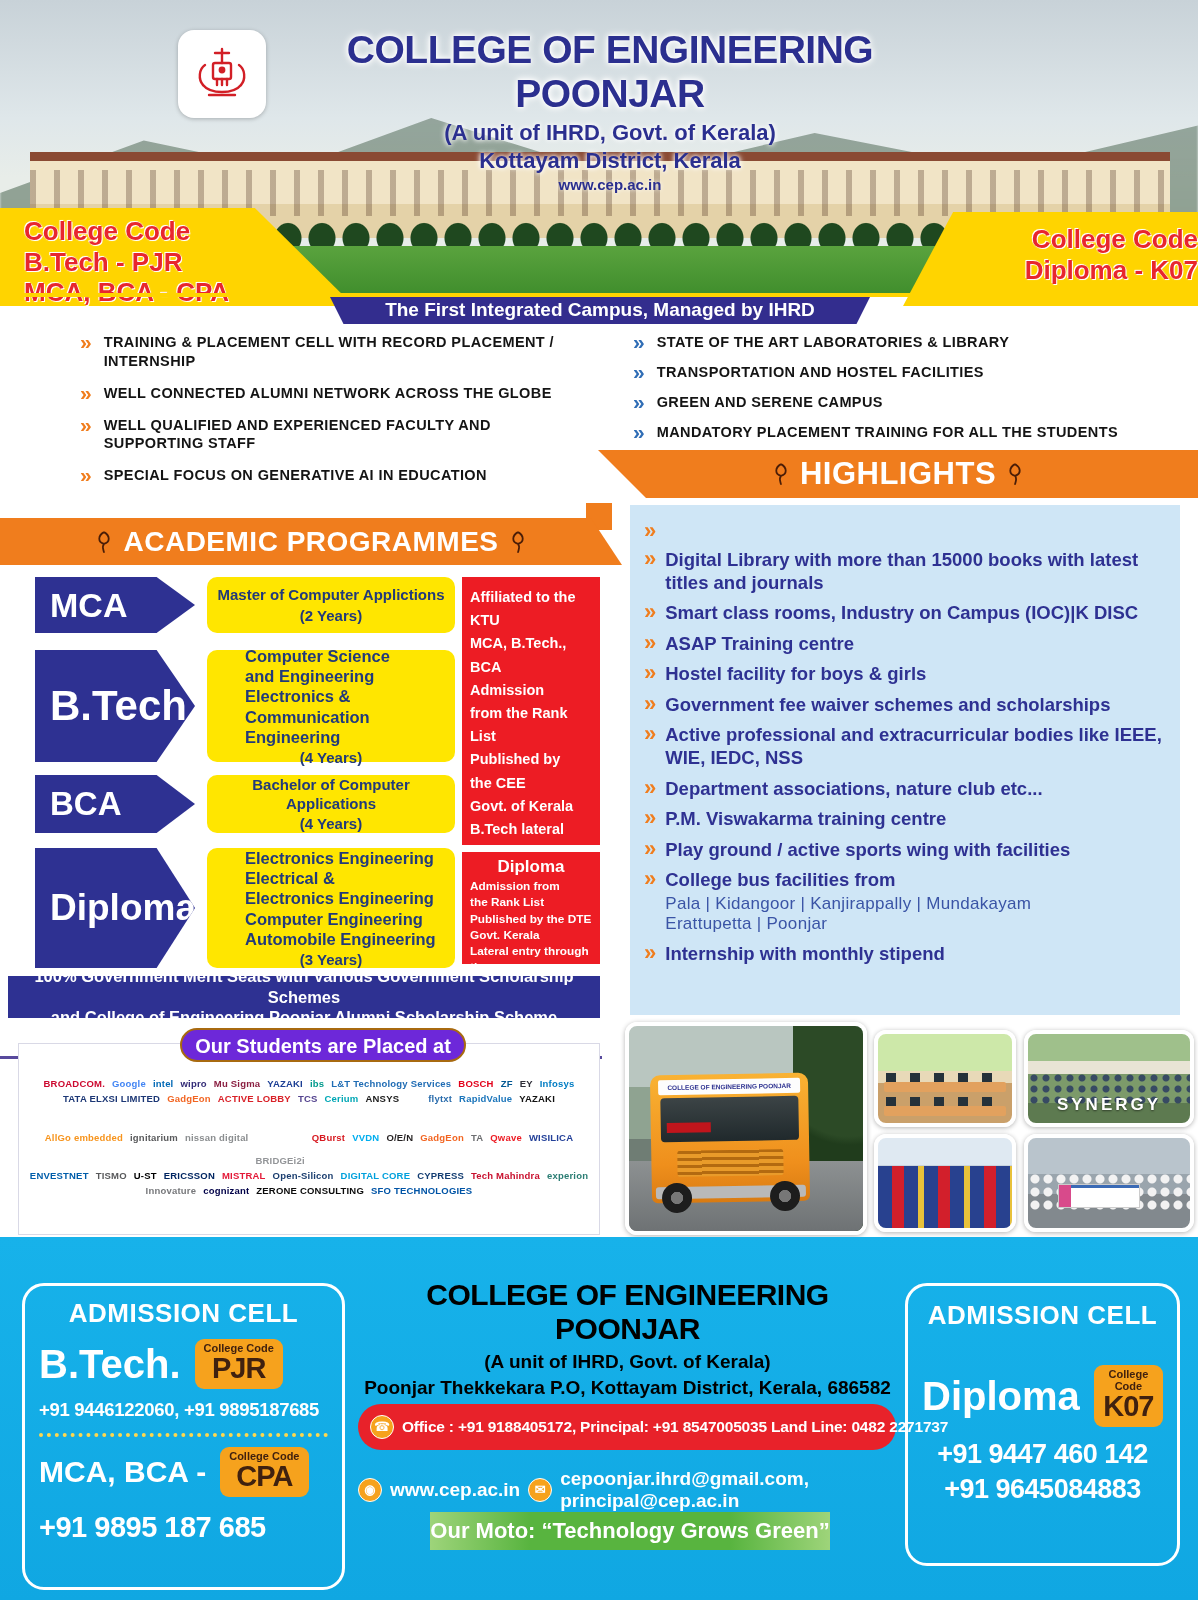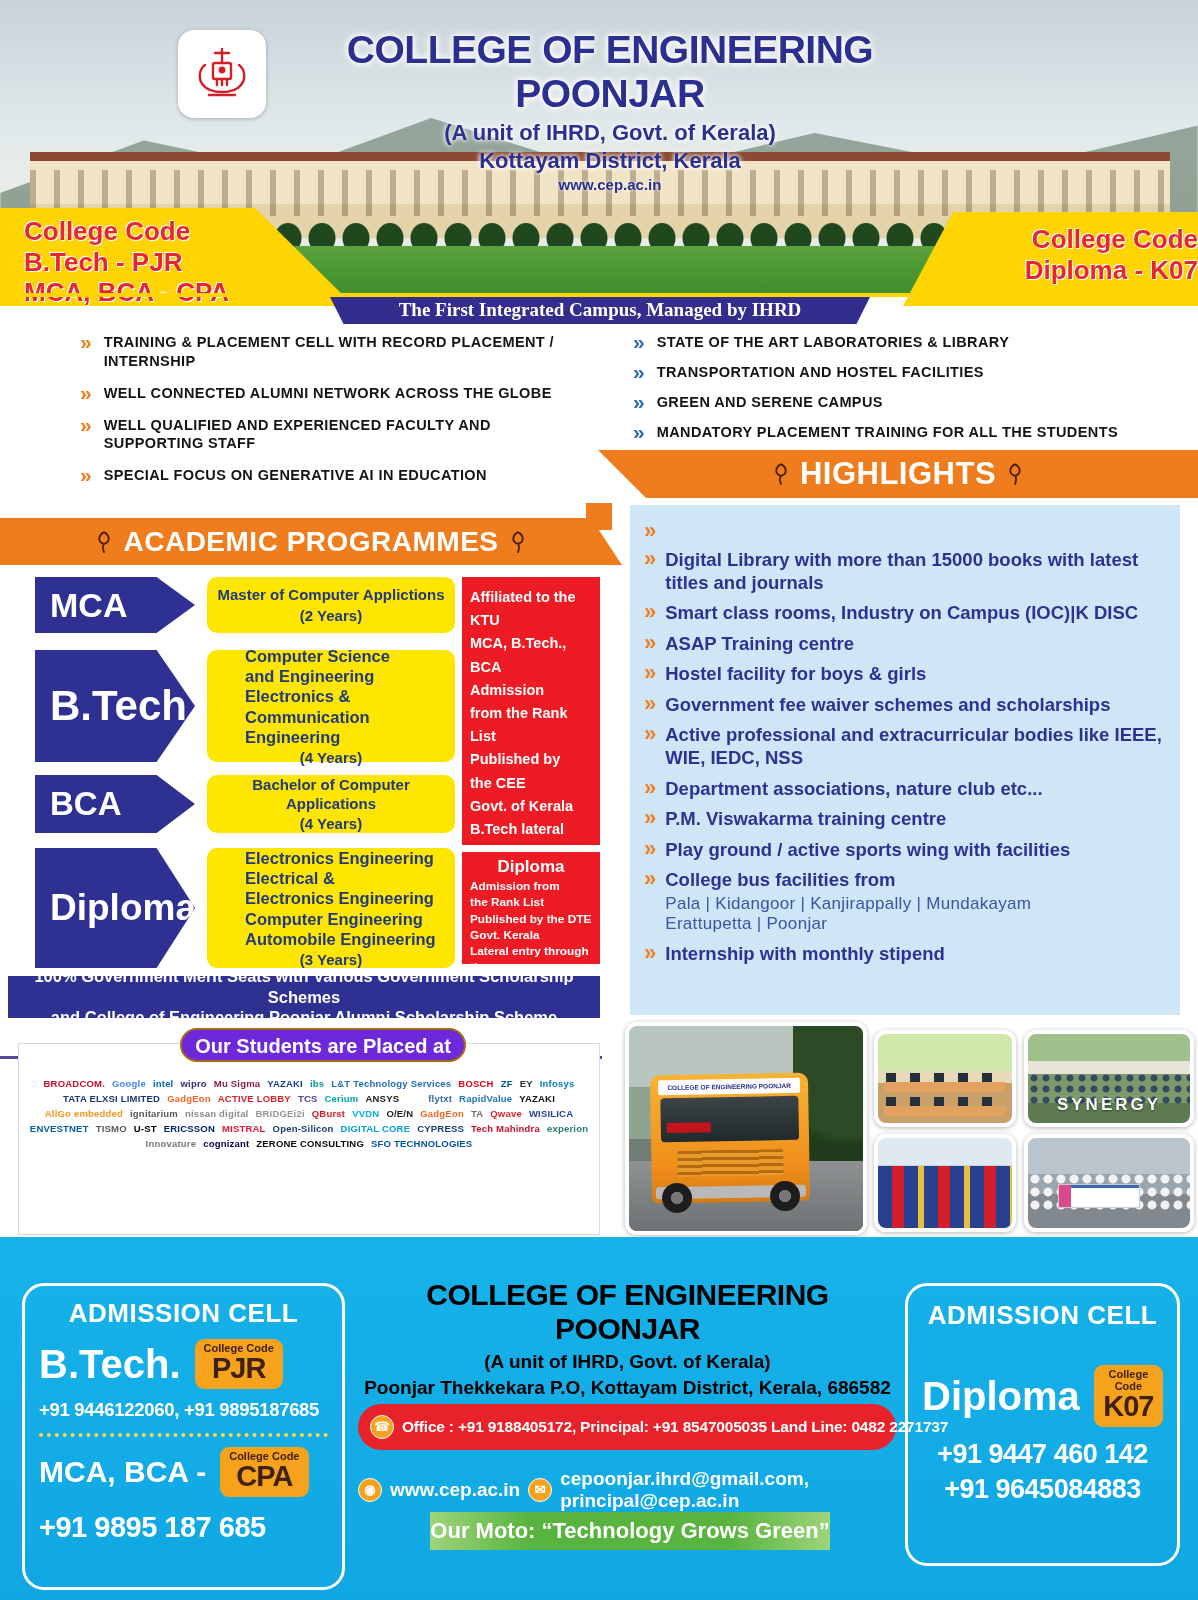--- a/index.html
+++ b/index.html
@@ -36,21 +36,21 @@
   .code-left{top:208px;left:0;width:330px;height:90px;clip-path:polygon(0 0,72% 0,100% 100%,0 100%);
         padding:8px 0 0 24px;font-size:26px;line-height:1.18;
         text-shadow:0 0 2px #fff,1px 1px 0 #fff,-1px -1px 0 #fff;}
   .code-right{top:212px;left:903px;width:295px;height:82px;clip-path:polygon(16% 0,100% 0,100% 100%,0 100%);
         padding:12px 18px 0 0;font-size:26px;line-height:1.2;text-align:right;
         text-shadow:0 0 2px #fff,1px 1px 0 #fff,-1px -1px 0 #fff;}
 
   .gold-line{position:absolute;top:293px;left:0;width:1198px;height:4px;background:#ffd400;}
   .ribbon{position:absolute;top:297px;left:330px;width:540px;height:27px;background:#332d8e;
         clip-path:polygon(0 0,100% 0,97.5% 100%,2.5% 100%);
-        color:#fff;font-size:19px;font-weight:bold;text-align:center;line-height:26px;font-family:Liberation Serif, serif;}
+        color:#fff;font-size:19px;font-weight:bold;text-align:center;line-height:26px;}
 
   
   .feat-col{position:absolute;top:333px;}
   .feat-left{left:80px;width:490px;}
   .feat-right{left:633px;width:545px;}
   .feat-item{display:flex;margin-bottom:13px;}
   .feat-item .arrow{font-size:21px;font-weight:bold;line-height:17px;margin-right:14px;letter-spacing:-2px;}
   .feat-left .arrow{color:#f07d1d;}
   .feat-right .arrow{color:#2f6db5;}
   .feat-item .txt{font-size:14.5px;font-weight:bold;color:#141414;letter-spacing:.4px;line-height:1.3;}
@@ -497,21 +497,21 @@
       <span class="chip" style="color: rgb(27, 117, 187);">RapidValue</span>
 
       <span class="chip" style="color: rgb(17, 17, 17);">YAZAKI</span>
 
       <span class="chip" style="color: rgb(247, 148, 29);">AllGo embedded</span>
 
       <span class="chip" style="color: rgb(88, 89, 91);">ignitarium</span>
 
       <span class="chip" style="color: rgb(138, 141, 143);">nissan digital</span>
 
-      <span class="chip" style="color: rgb(147, 149, 152);">BRIDGEi2i</span>
+      <span class="chip" style="color: rgb(147, 149, 152); margin-top: 47px;">BRIDGEi2i</span>
 
       <span class="chip" style="color: rgb(215, 25, 32);">QBurst</span>
 
       <span class="chip" style="color: rgb(0, 174, 239);">VVDN</span>
 
       <span class="chip" style="color: rgb(35, 31, 32);">O/E/N</span>
 
       <span class="chip" style="color: rgb(242, 101, 34);">GadgEon</span>
 
       <span class="chip" style="color: rgb(109, 110, 113);">TA</span>

